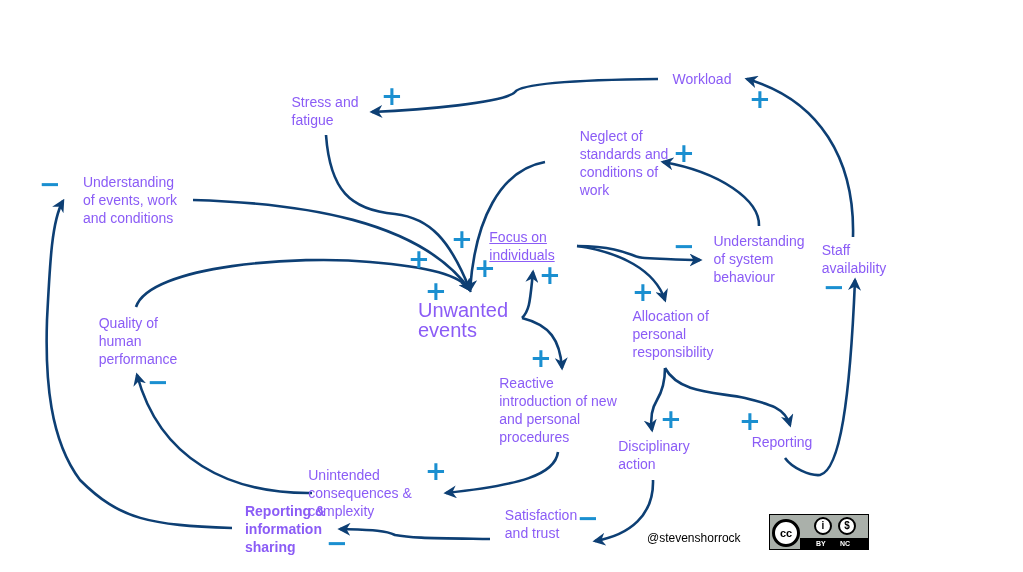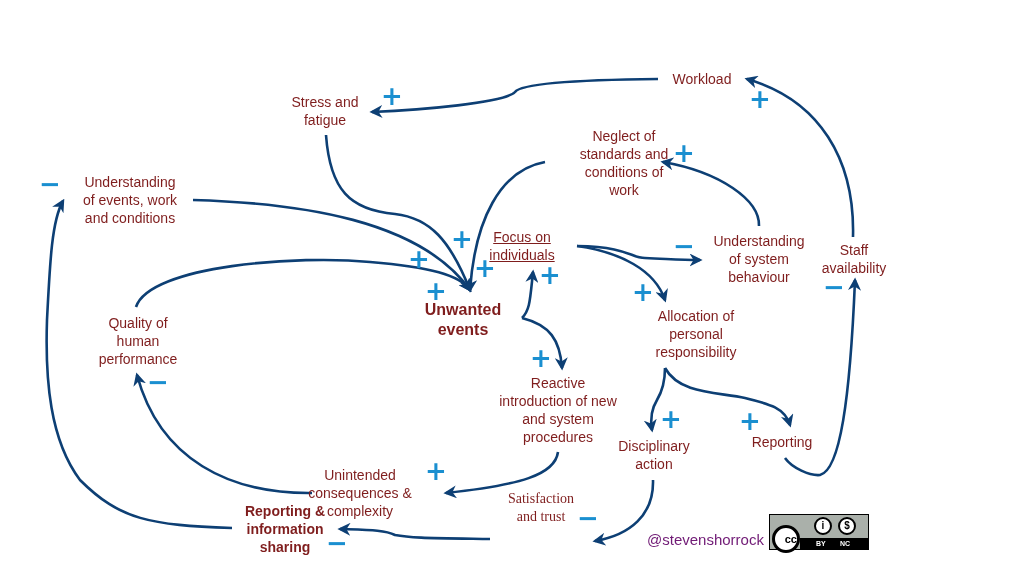--- a/index.html
+++ b/index.html
@@ -1,32 +1,32 @@
 <!DOCTYPE html>
 <html><head>
 <meta charset="utf-8">
 <style>
   html, body { margin: 0; padding: 0; background: #ffffff; }
   body { width: 1023px; height: 572px; position: relative; overflow: hidden;
          font-family: "Liberation Sans", sans-serif; }
   #diagram { position: absolute; left: 0; top: 0; width: 1023px; height: 572px; }
-  .node { position: absolute; text-align: center; color: #7f1d1d; font-size: 14px; line-height: 18px;
+  .node { position: absolute; color: #8b5cf6; font-size: 14px; line-height: 18px;
           white-space: pre-line; transform: translate(-50%, -50%); }
-  .node.bold { font-weight: bold; font-size: 16px; line-height: 20px; }
+  .node.bold { font-weight: normal; font-size: 20px; line-height: 20px; }
   .sign { position: absolute; color: #1a8fd0; font-weight: bold; transform: translate(-50%, -50%);
           font-family: "DejaVu Sans", sans-serif; }
   .sign.plus { font-size: 26px; line-height: 26px; }
   .sign.minus { font-size: 26px; line-height: 26px; }
-  .handle { position: absolute; font-size: 15px; color: #701a75; }
+  .handle { position: absolute; font-size: 12px; color: #000000; }
   .cc-badge { position: absolute; left: 769px; top: 514px; width: 100px; height: 36px;
               background: #aab0aa; border: 1px solid #000; box-sizing: border-box; }
   .cc-badge .bar { position: absolute; left: 30px; right: 0; bottom: 0; height: 11px; background: #000; }
-  .cc-badge .cc { position: absolute; left: 2px; top: 10px; width: 28px; height: 28px; border-radius: 50%;
+  .cc-badge .cc { position: absolute; left: 2px; top: 4px; width: 28px; height: 28px; border-radius: 50%;
                   background: #fff; border: 3px solid #000; box-sizing: border-box;
-                  font-size: 11px; font-weight: bold; text-align: right; line-height: 22px; color:#000; }
+                  font-size: 11px; font-weight: bold; text-align: center; line-height: 22px; color:#000; }
   .cc-badge .ic { position: absolute; top: 2px; width: 18px; height: 18px; border-radius: 50%;
                   background: #fff; border: 2px solid #000; box-sizing: border-box;
                   font-size: 10px; text-align: center; line-height: 14px; color: #000; font-weight: bold; }
   .cc-badge .lbl { position: absolute; bottom: 0; font-size: 7px; color: #fff; font-weight: bold; line-height: 11px; }
 </style>
 </head>
 <body>
 
 <svg id="diagram" xmlns="http://www.w3.org/2000/svg" width="1023" height="572">
   <defs>
@@ -91,37 +91,37 @@
 <div class="node" style="left:759px; top:259px;">Understanding
 of system
 behaviour</div>
 <div class="node" style="left:854px; top:259px;">Staff
 availability</div>
 <div class="node" style="left:138px; top:341px;">Quality of
 human
 performance</div>
 <div class="node bold" style="left:463px; top:320px;">Unwanted
 events</div>
-<div class="node" style="left:696px; top:334px;">Allocation of
+<div class="node" style="left:673px; top:334px;">Allocation of
 personal
 responsibility</div>
 <div class="node" style="left:558px; top:410px;">Reactive
 introduction of new
-and system
+and personal
 procedures</div>
 <div class="node" style="left:654px; top:455px;">Disciplinary
 action</div>
 <div class="node" style="left:782px; top:442px;">Reporting</div>
 <div class="node" style="left:360px; top:493px;">Unintended
 consequences &amp;
 complexity</div>
 <div class="node" style="left:285px; top:529px;font-weight:bold;">Reporting &amp;
 information
 sharing</div>
-<div class="node" style="left:541px; top:508px;font-family:Liberation Serif, serif;">Satisfaction
+<div class="node" style="left:541px; top:524px;">Satisfaction
 and trust</div>
 
 <span class="sign plus" style="left:392px; top:96px;">+</span>
 <span class="sign plus" style="left:760px; top:99px;">+</span>
 <span class="sign plus" style="left:684px; top:153px;">+</span>
 <span class="sign minus" style="left:50px; top:184px;">−</span>
 <span class="sign plus" style="left:462px; top:239px;">+</span>
 <span class="sign plus" style="left:419px; top:259px;">+</span>
 <span class="sign plus" style="left:485px; top:268px;">+</span>
 <span class="sign plus" style="left:436px; top:291px;">+</span>

